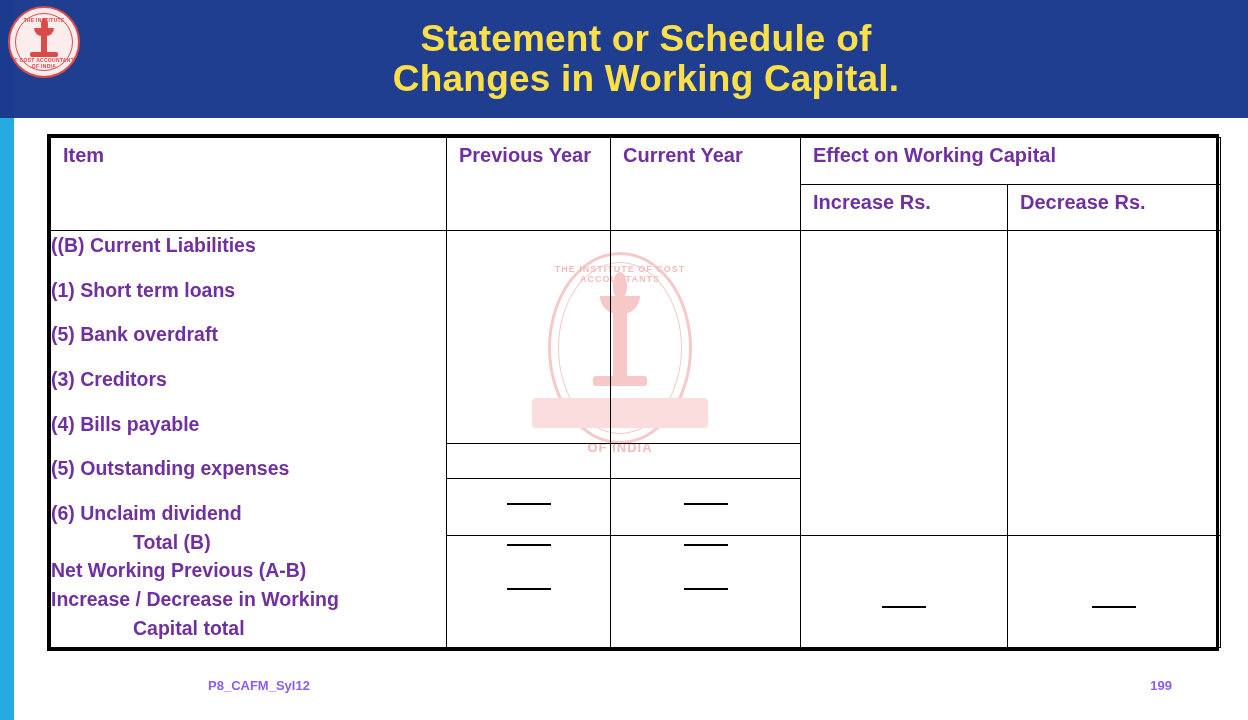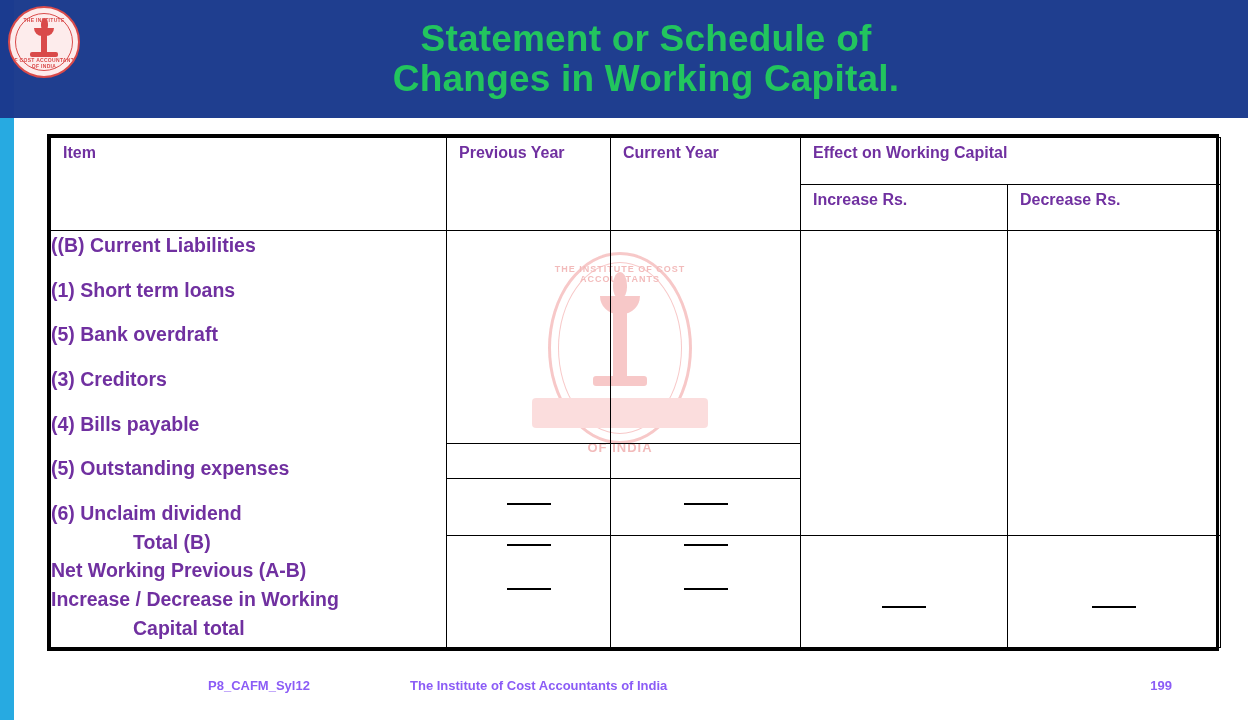--- a/index.html
+++ b/index.html
@@ -22,21 +22,21 @@
     background:#27aae1;
   }
 
   
   .header {
     position:absolute; left:14px; top:0; right:0; height:118px;
     background:#1f3e8f;
     display:flex; align-items:center; justify-content:center;
   }
   .header-title {
-    color:#22c55e;
+    color:#fde047;
     font-size:37px;
     font-weight:bold;
     line-height:1.08;
     text-align:center;
     letter-spacing:0.2px;
     padding-left:40px;
     padding-right:10px;
   }
   .header-line2 { display:block; }
 
@@ -130,21 +130,21 @@
     z-index:2;
   }
   table.ws td, table.ws th {
     border:1px solid #000000;
     vertical-align:top;
     padding:0;
   }
   table.ws th {
     font-weight:bold;
     color:#7030a0;
-    font-size:16px;
+    font-size:20px;
     text-align:left;
     padding:6px 10px 4px 12px;
   }
   .col-item { width:396px; }
   .col-prev { width:164px; }
   .col-curr { width:190px; }
   .col-inc  { width:207px; }
   .col-dec  { width:213px; }
 
   .th-item {
@@ -287,15 +287,14 @@
       <td style="position:relative">
         <span class="dash" style="margin-top:70px"></span>
       </td>
     </tr>
   </tbody>
     </table>
 </div>
 
 <div class="footer">
   <span class="footer-code">P8_CAFM_Syl12</span>
-  <span class="footer-center">The Institute of Cost Accountants of India</span>
   <span class="footer-page">199</span>
 </div>
 
 </body></html>

